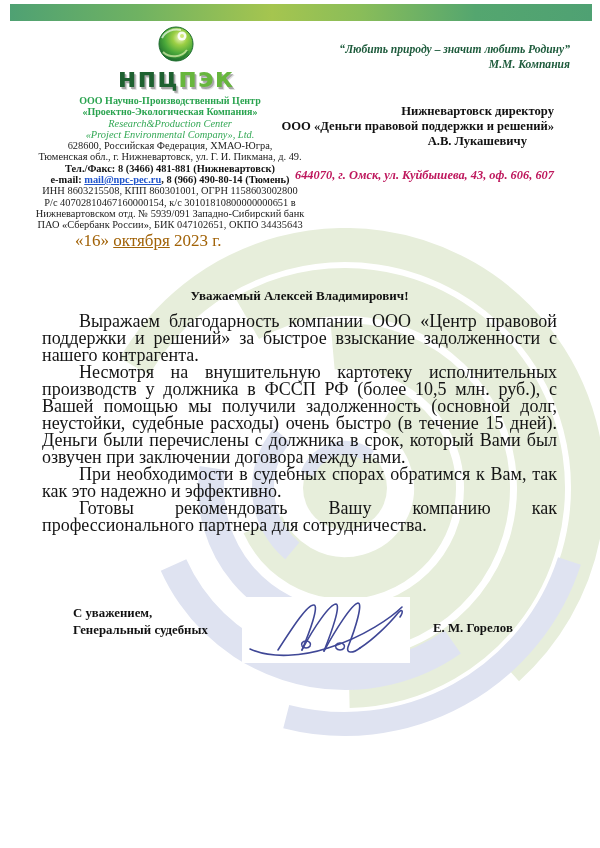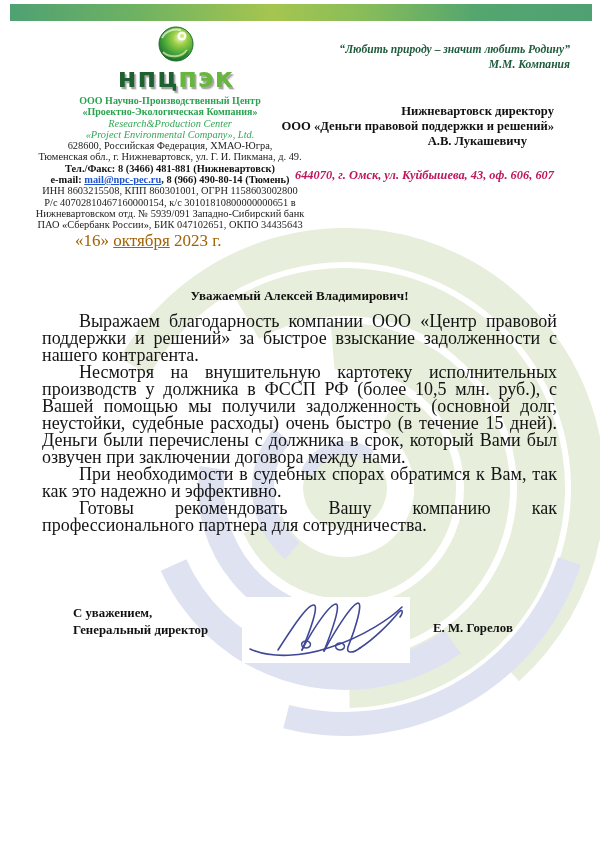--- a/index.html
+++ b/index.html
@@ -161,21 +161,21 @@
   <div class="letter-body">
     <div class="salutation">Уважаемый Алексей Владимирович!</div>
     <p>Выражаем благодарность компании ООО «Центр правовой поддержки и решений» за быстрое взыскание задолженности с нашего контрагента.</p>
     <p>Несмотря на внушительную картотеку исполнительных производств у должника в ФССП РФ (более 10,5 млн. руб.), с Вашей помощью мы получили задолженность (основной долг, неустойки, судебные расходы) очень быстро (в течение 15 дней). Деньги были перечислены с должника в срок, который Вами был озвучен при заключении договора между нами.</p>
     <p>При необходимости в судебных спорах обратимся к Вам, так как это надежно и эффективно.</p>
     <p>Готовы рекомендовать Вашу компанию как профессионального партнера для сотрудничества.</p>
   </div>
 
   <div class="closing-block">
     <div>С уважением,</div>
-    <div>Генеральный директор</div>
+    <div>Генеральный судебных</div>
   </div>
 
   <div class="signature-patch">
     <svg width="168" height="66" viewBox="0 0 168 66" fill="none">
       <g stroke="#3f4796" stroke-width="1.6" stroke-linecap="round" fill="none">
         <path d="M8,52 C30,62 62,59 86,51 C122,40 150,20 160,10"></path>
         <path d="M36,53 C52,28 66,7 72,8 C77,9 68,34 60,53"></path>
         <path d="M60,53 C72,30 88,7 94,7 C99,8 90,34 82,54"></path>
         <path d="M82,54 C94,32 110,7 116,6 C121,6 114,30 106,50 C104,56 110,57 118,51"></path>
         <path d="M118,51 C132,42 148,26 156,16 C160,11 162,14 158,20"></path>

